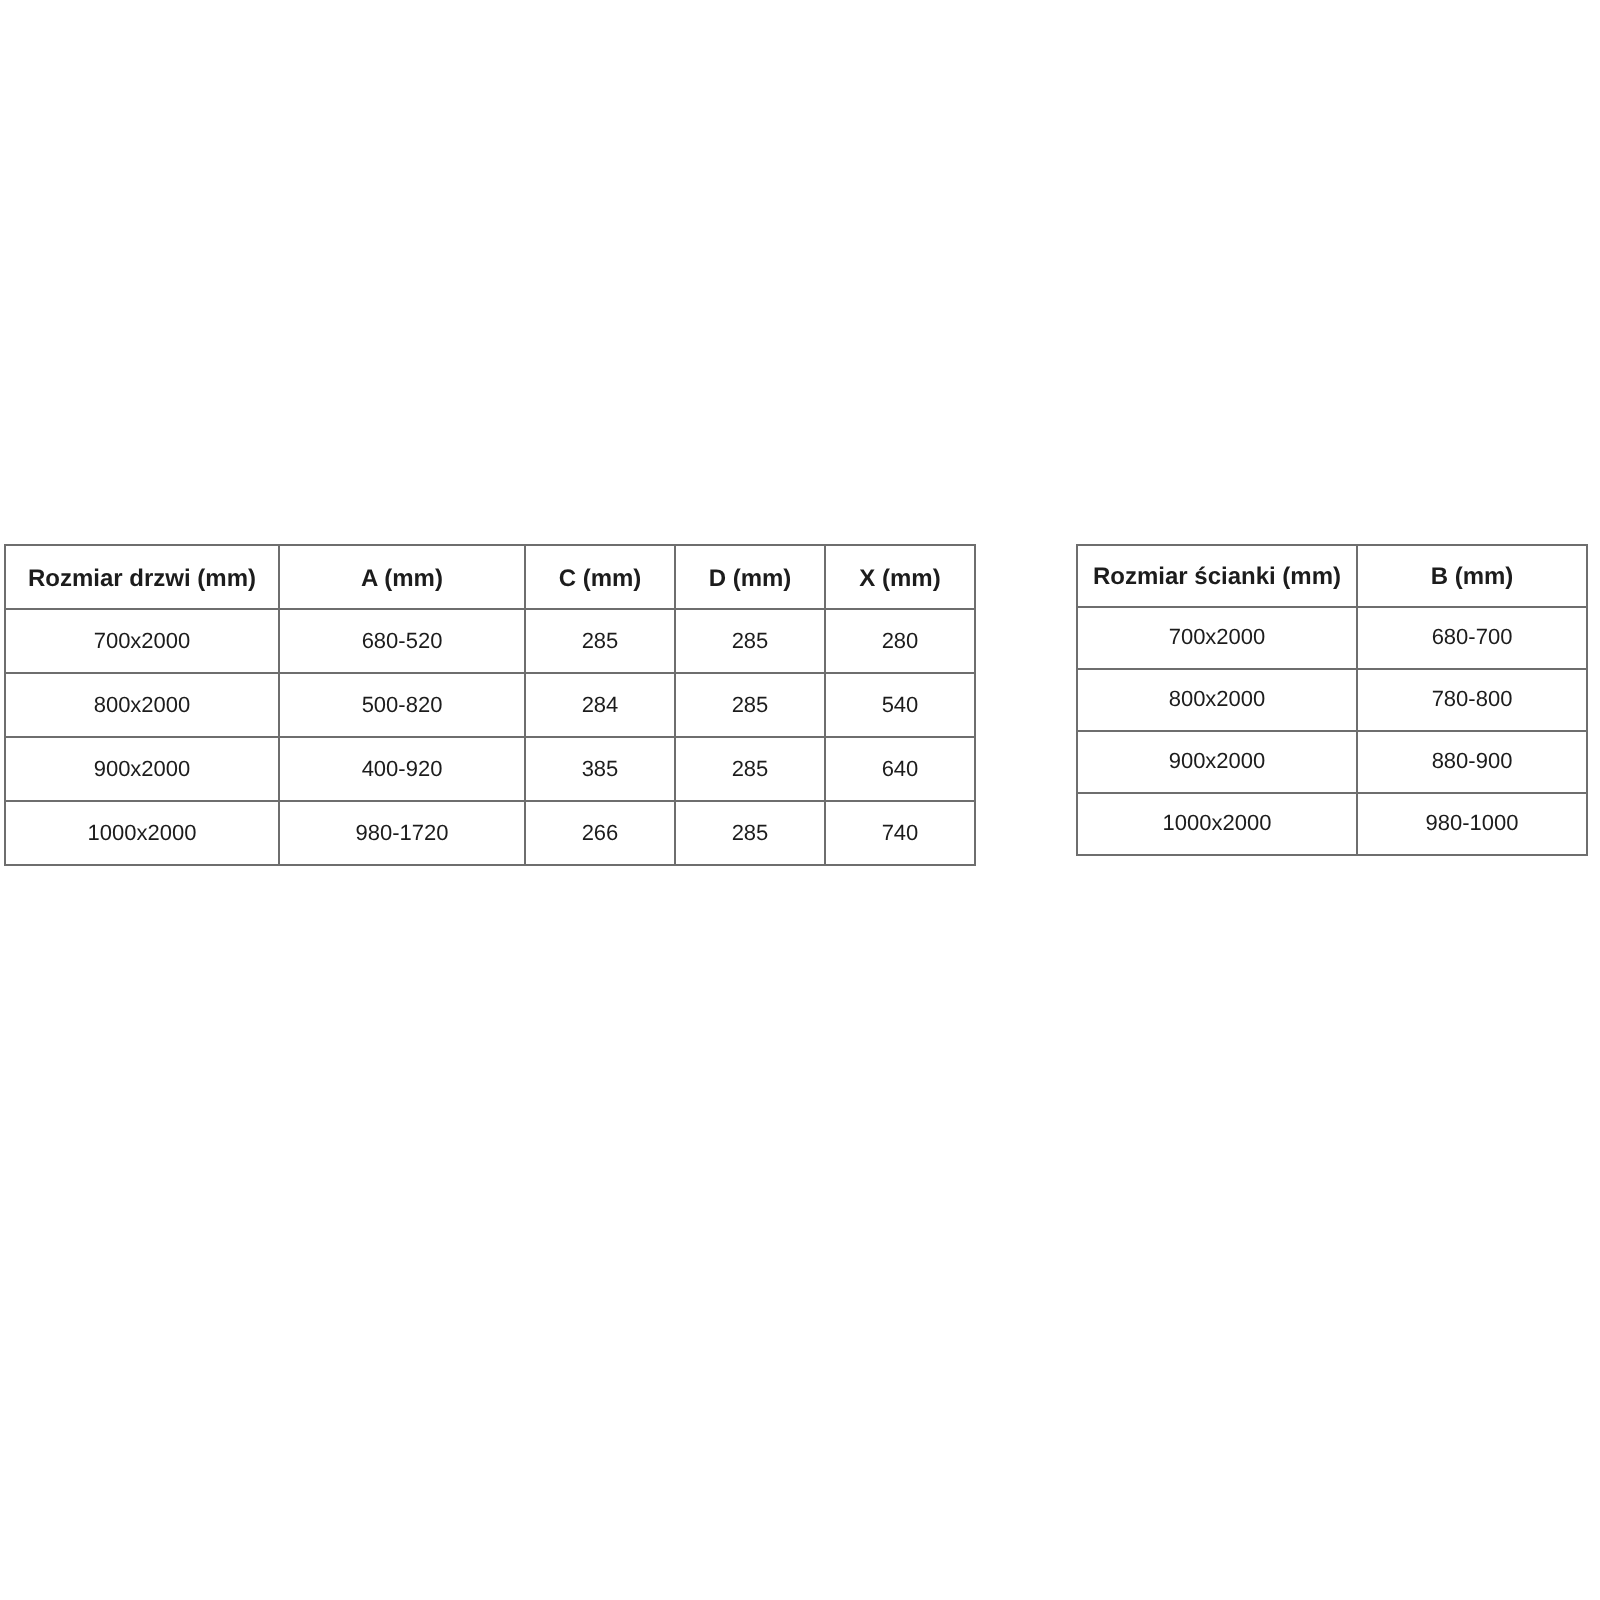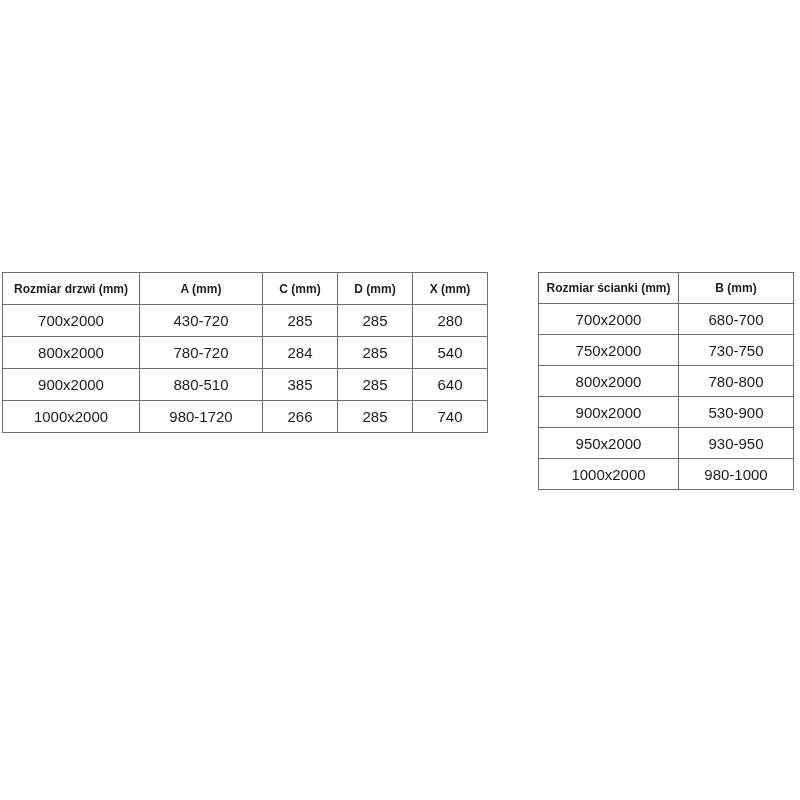--- a/index.html
+++ b/index.html
@@ -32,21 +32,21 @@
     text-align: center;
     vertical-align: middle;
     white-space: nowrap;
     overflow: hidden;
   }
   table.spec-table th {
     font-size: 12px;
     font-weight: bold;
   }
   table.spec-table td {
-    font-size: 15px;
+    font-size: 11px;
     font-weight: normal;
   }
   
   table.door-table {
     left: 2px; top: 272px;
     width: 485px;
   }
   .door-table col.c1 { width: 137px; }
   .door-table col.c2 { width: 123px; }
   .door-table col.c3 { width: 75px; }
@@ -80,35 +80,35 @@
           <th>Rozmiar drzwi (mm)</th>
           <th>A (mm)</th>
           <th>C (mm)</th>
           <th>D (mm)</th>
           <th>X (mm)</th>
         </tr>
     </thead>
     <tbody>
         <tr>
           <td>700x2000</td>
-          <td>430-720</td>
+          <td>680-520</td>
           <td>285</td>
           <td>285</td>
           <td>280</td>
         </tr>
         <tr>
           <td>800x2000</td>
-          <td>780-720</td>
+          <td>500-820</td>
           <td>284</td>
           <td>285</td>
           <td>540</td>
         </tr>
         <tr>
           <td>900x2000</td>
-          <td>880-510</td>
+          <td>400-920</td>
           <td>385</td>
           <td>285</td>
           <td>640</td>
         </tr>
         <tr>
           <td>1000x2000</td>
           <td>980-1720</td>
           <td>266</td>
           <td>285</td>
           <td>740</td>
@@ -126,34 +126,26 @@
           <th>Rozmiar ścianki (mm)</th>
           <th>B (mm)</th>
         </tr>
     </thead>
     <tbody>
         <tr>
           <td>700x2000</td>
           <td>680-700</td>
         </tr>
         <tr>
-          <td>750x2000</td>
-          <td>730-750</td>
-        </tr>
-        <tr>
           <td>800x2000</td>
           <td>780-800</td>
         </tr>
         <tr>
           <td>900x2000</td>
-          <td>530-900</td>
-        </tr>
-        <tr>
-          <td>950x2000</td>
-          <td>930-950</td>
+          <td>880-900</td>
         </tr>
         <tr>
           <td>1000x2000</td>
           <td>980-1000</td>
         </tr>
       </tbody>
   </table>
 
 </div>
 

